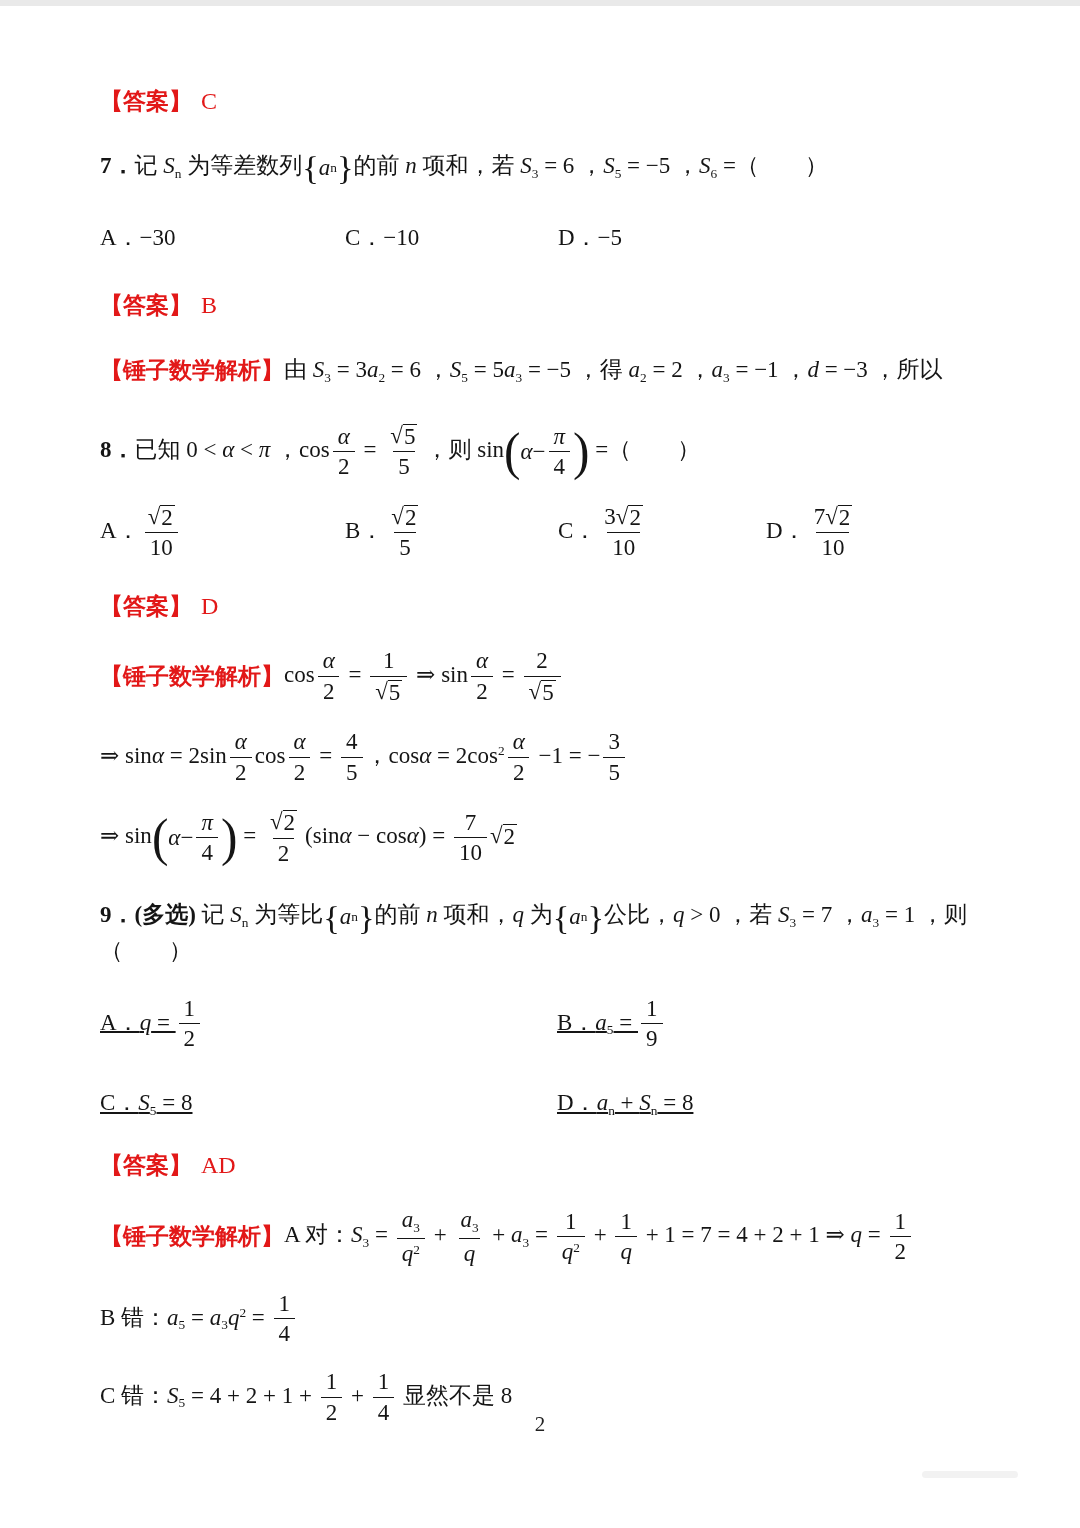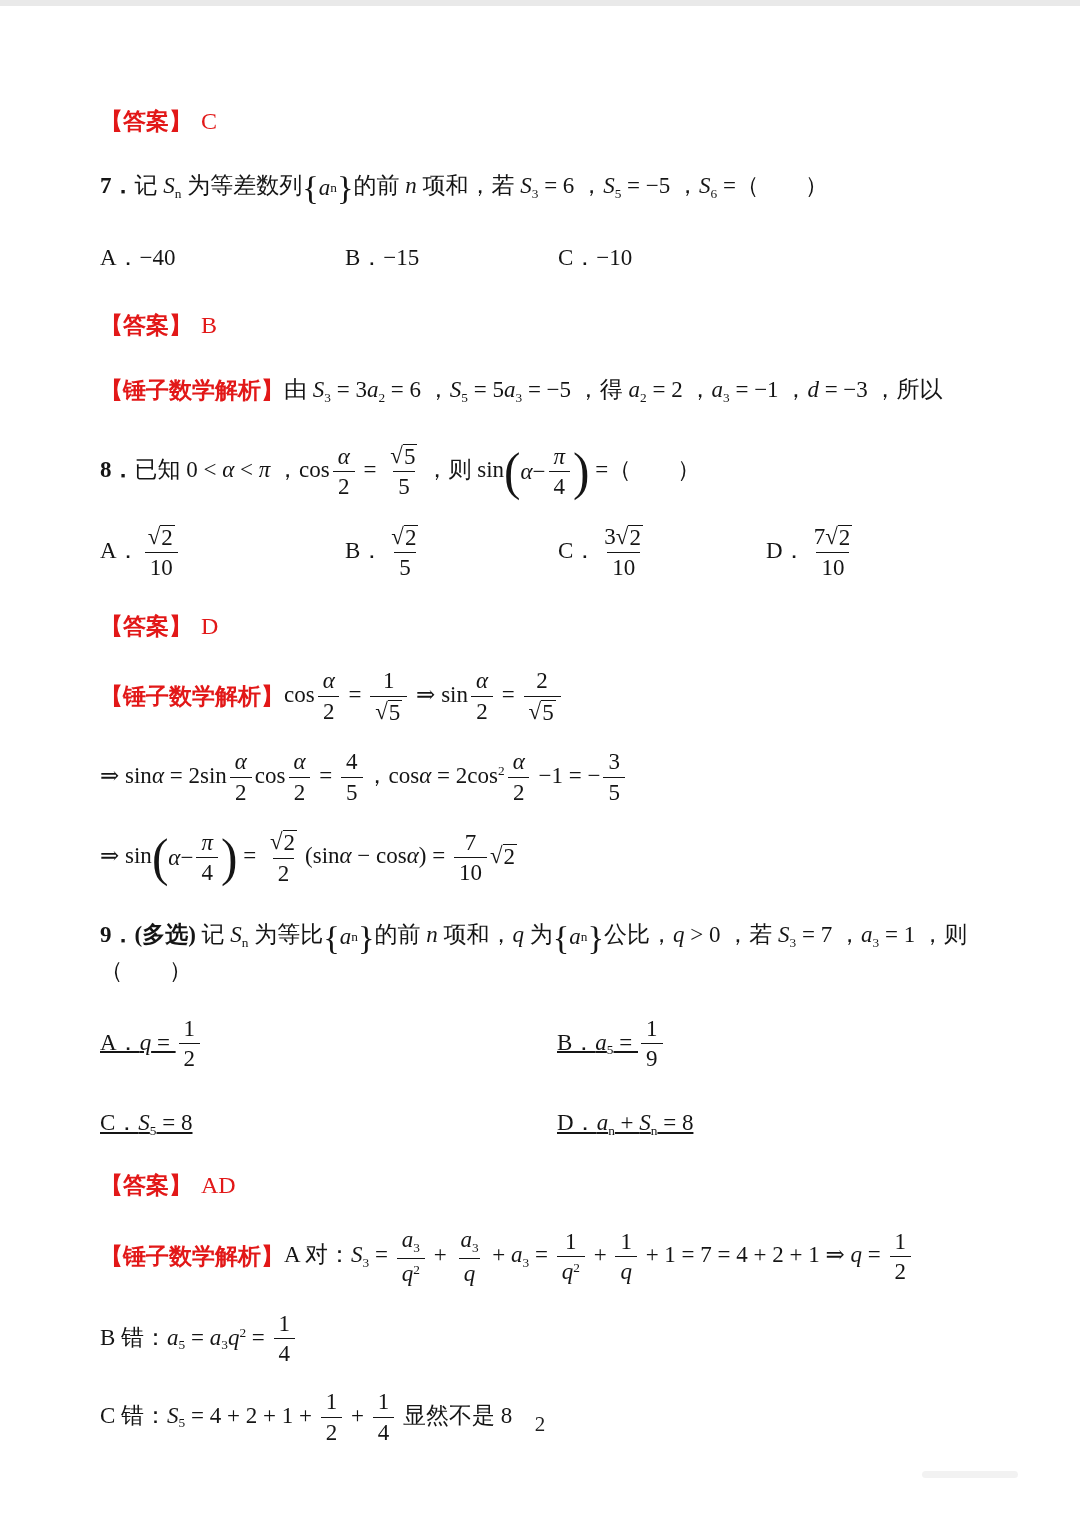--- a/index.html
+++ b/index.html
@@ -1,19 +1,19 @@
 <!DOCTYPE html>
 <html><head>
 <meta charset="utf-8">
 <style>
   html,body{margin:0;padding:0;background:#ffffff;}
   .page{position:relative;width:1080px;height:1528px;background:#ffffff;overflow:hidden;
         font-family:"Liberation Serif","DejaVu Serif",serif;color:#151515;}
   .topstrip{position:absolute;top:0;left:0;right:0;height:6px;background:#e9e9e9;}
-  .content{position:absolute;left:100px;right:63px;top:86px;margin-top:20px;}
+  .content{position:absolute;left:100px;right:63px;top:86px;}
   p{margin:0;}
   
   .g22{margin-top:22px}.g24{margin-top:24px}.g26{margin-top:26px}.g28{margin-top:28px}
   .g30{margin-top:30px}.g32{margin-top:32px}.g36{margin-top:36px}
   
   .rlabel{color:#e21818;font-weight:700;font-family:"Liberation Sans","DejaVu Sans",sans-serif;
           font-size:23px;white-space:nowrap;}
   .aval{color:#e21818;font-size:24px;margin-left:9px;font-family:"Liberation Serif",serif;}
   .ansline{display:flex;align-items:center;}
   .expline{display:flex;align-items:center;gap:0;}
@@ -56,23 +56,23 @@
 
     <p class="m g32"><span class="bd">7．</span>记 <span class="it">S</span><span class="ss sub">n</span> 为等差数列<span class="grp">
           <span class="bigc">{</span>
           <span class="grpin">
             <span class="it">a</span>
             <span class="ss sub">n</span>
           </span>
           <span class="bigc">}</span>
         </span>的前 <span class="it">n</span> 项和，若 <span class="it">S</span><span class="ss sub">3</span> = 6 ，<span class="it">S</span><span class="ss sub">5</span> = −5 ，<span class="it">S</span><span class="ss sub">6</span> =（　　）</p>
     <div class="opts4 g36">
-      <span class="m">A．−40</span>
-      <span class="m">B．−15</span>
+      <span class="m">A．−30</span>
       <span class="m">C．−10</span>
+      <span class="m">D．−5</span>
     </div>
     <p class="ansline g36">
       <span class="rlabel">【答案】</span>
         <span class="aval">B</span>
     </p>
     <p class="expline g32">
       <span class="rlabel">【锤子数学解析】</span>
         <span class="m">由 <span class="it">S</span><span class="ss sub">3</span> = 3<span class="it">a</span><span class="ss sub">2</span> = 6 ，<span class="it">S</span><span class="ss sub">5</span> = 5<span class="it">a</span><span class="ss sub">3</span> = −5 ，得 <span class="it">a</span><span class="ss sub">2</span> = 2 ，<span class="it">a</span><span class="ss sub">3</span> = −1 ，<span class="it">d</span> = −3 ，所以</span>
     </p>
 

